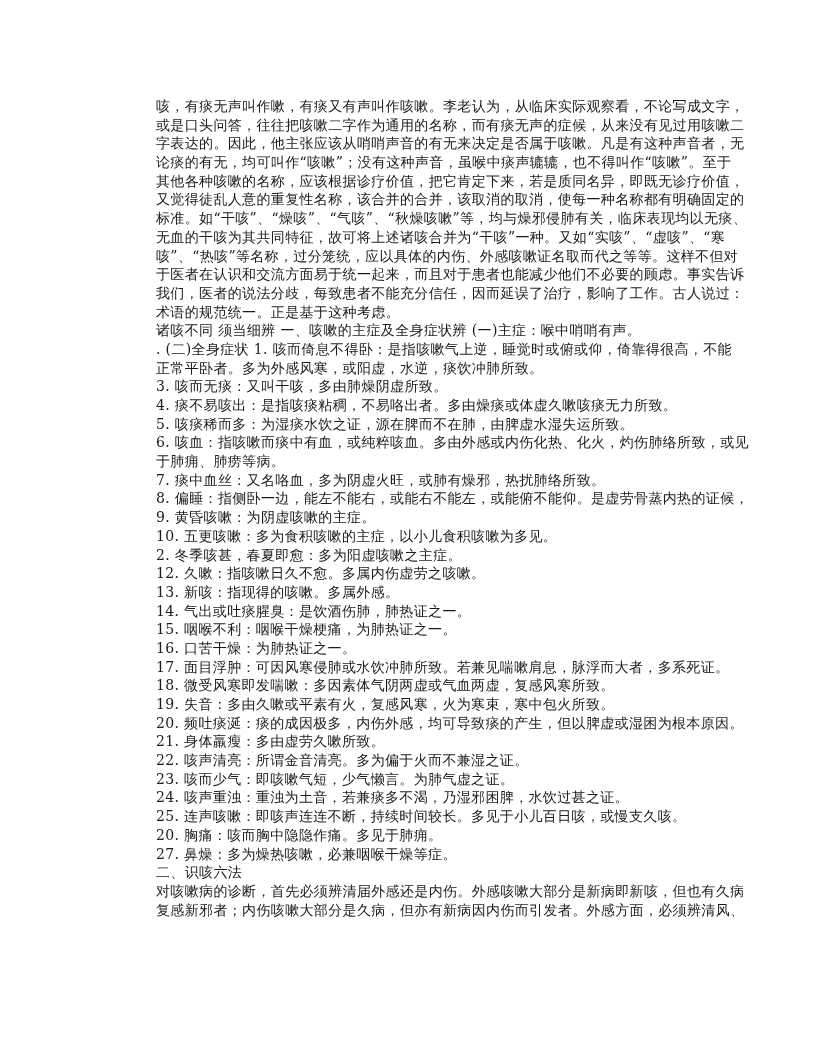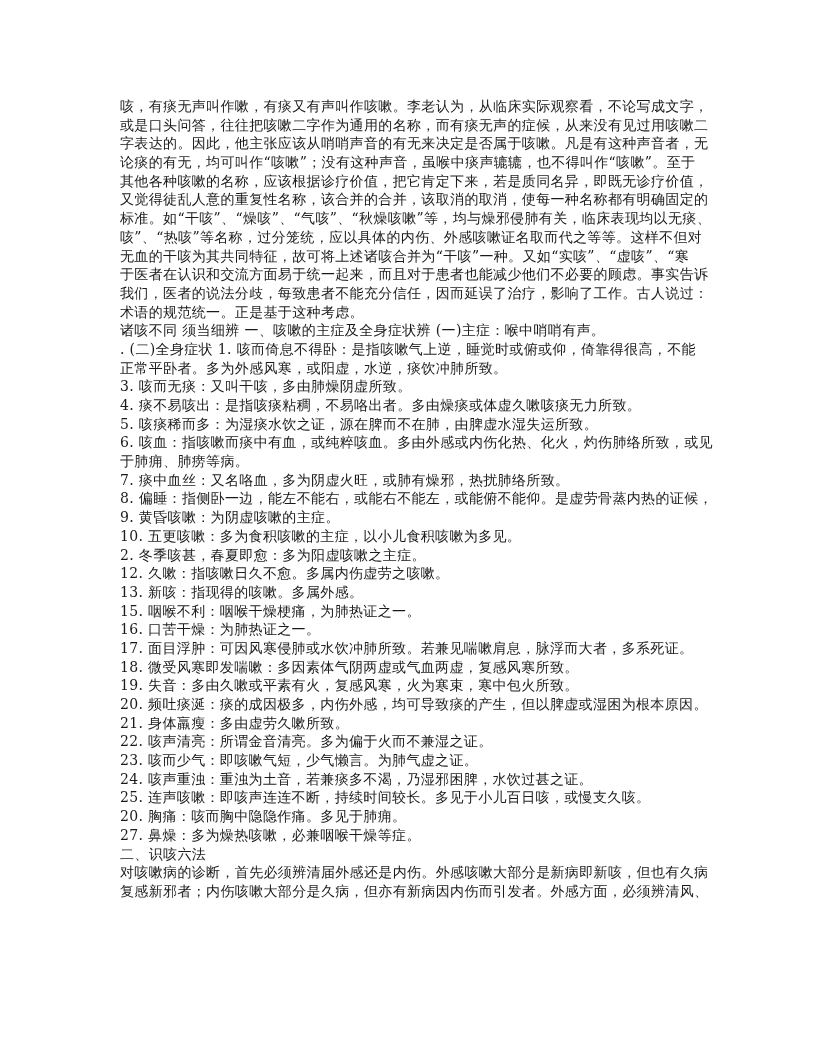--- a/index.html
+++ b/index.html
@@ -8,36 +8,36 @@
     position: absolute;
     left: 120px;
     top: 97px;
     width: 586px;
     font-family: "DejaVu Serif", "Liberation Serif", serif;
     font-size: 14px;
     line-height: 18.7px;
     color: #1a1a1a;
     letter-spacing: 0.35px;
   }
-  .line { white-space: nowrap; overflow: visible; height: 18.7px; }
+  .line { white-space: nowrap; overflow: visible; height: 18.7px; margin-left: 36px; }
 </style>
 </head>
 <body>
 
 <div class="page">
   <div>
     <div class="line">咳，有痰无声叫作嗽，有痰又有声叫作咳嗽。李老认为，从临床实际观察看，不论写成文字，</div>
     <div class="line">或是口头问答，往往把咳嗽二字作为通用的名称，而有痰无声的症候，从来没有见过用咳嗽二</div>
     <div class="line">字表达的。因此，他主张应该从哨哨声音的有无来决定是否属于咳嗽。凡是有这种声音者，无</div>
     <div class="line">论痰的有无，均可叫作“咳嗽”；没有这种声音，虽喉中痰声辘辘，也不得叫作“咳嗽”。至于</div>
     <div class="line">其他各种咳嗽的名称，应该根据诊疗价值，把它肯定下来，若是质同名异，即既无诊疗价值，</div>
     <div class="line">又觉得徒乱人意的重复性名称，该合并的合并，该取消的取消，使每一种名称都有明确固定的</div>
     <div class="line">标准。如“干咳”、“燥咳”、“气咳”、“秋燥咳嗽”等，均与燥邪侵肺有关，临床表现均以无痰、</div>
+    <div class="line">无血的干咳为其共同特征，故可将上述诸咳合并为“干咳”一种。又如“实咳”、“虚咳”、“寒</div>
     <div class="line">咳”、“热咳”等名称，过分笼统，应以具体的内伤、外感咳嗽证名取而代之等等。这样不但对</div>
-    <div class="line">无血的干咳为其共同特征，故可将上述诸咳合并为“干咳”一种。又如“实咳”、“虚咳”、“寒</div>
     <div class="line">于医者在认识和交流方面易于统一起来，而且对于患者也能减少他们不必要的顾虑。事实告诉</div>
     <div class="line">我们，医者的说法分歧，每致患者不能充分信任，因而延误了治疗，影响了工作。古人说过：</div>
     <div class="line">术语的规范统一。正是基于这种考虑。</div>
   </div>
 
   <div class="line">诸咳不同 须当细辨 一、咳嗽的主症及全身症状辨 (一)主症：喉中哨哨有声。</div>
   <div class="line">.  (二)全身症状 1. 咳而倚息不得卧：是指咳嗽气上逆，睡觉时或俯或仰，倚靠得很高，不能</div>
 
   <div>
     <div class="line">正常平卧者。多为外感风寒，或阳虚，水逆，痰饮冲肺所致。</div>
@@ -46,20 +46,21 @@
     <div class="line">5. 咳痰稀而多：为湿痰水饮之证，源在脾而不在肺，由脾虚水湿失运所致。</div>
     <div class="line">6. 咳血：指咳嗽而痰中有血，或纯粹咳血。多由外感或内伤化热、化火，灼伤肺络所致，或见</div>
     <div class="line">于肺痈、肺痨等病。</div>
     <div class="line">7. 痰中血丝：又名咯血，多为阴虚火旺，或肺有燥邪，热扰肺络所致。</div>
     <div class="line">8. 偏睡：指侧卧一边，能左不能右，或能右不能左，或能俯不能仰。是虚劳骨蒸内热的证候，</div>
     <div class="line">9. 黄昏咳嗽：为阴虚咳嗽的主症。</div>
     <div class="line">10. 五更咳嗽：多为食积咳嗽的主症，以小儿食积咳嗽为多见。</div>
     <div class="line">2. 冬季咳甚，春夏即愈：多为阳虚咳嗽之主症。</div>
     <div class="line">12. 久嗽：指咳嗽日久不愈。多属内伤虚劳之咳嗽。</div>
     <div class="line">13. 新咳：指现得的咳嗽。多属外感。</div>
+    <div class="line">14. 气出或吐痰腥臭：是饮酒伤肺，肺热证之一。</div>
     <div class="line">15. 咽喉不利：咽喉干燥梗痛，为肺热证之一。</div>
     <div class="line">16. 口苦干燥：为肺热证之一。</div>
     <div class="line">17. 面目浮肿：可因风寒侵肺或水饮冲肺所致。若兼见喘嗽肩息，脉浮而大者，多系死证。</div>
     <div class="line">18. 微受风寒即发喘嗽：多因素体气阴两虚或气血两虚，复感风寒所致。</div>
     <div class="line">19. 失音：多由久嗽或平素有火，复感风寒，火为寒束，寒中包火所致。</div>
     <div class="line">20. 频吐痰涎：痰的成因极多，内伤外感，均可导致痰的产生，但以脾虚或湿困为根本原因。</div>
     <div class="line">21. 身体羸瘦：多由虚劳久嗽所致。</div>
     <div class="line">22. 咳声清亮：所谓金音清亮。多为偏于火而不兼湿之证。</div>
     <div class="line">23. 咳而少气：即咳嗽气短，少气懒言。为肺气虚之证。</div>
     <div class="line">24. 咳声重浊：重浊为土音，若兼痰多不渴，乃湿邪困脾，水饮过甚之证。</div>

